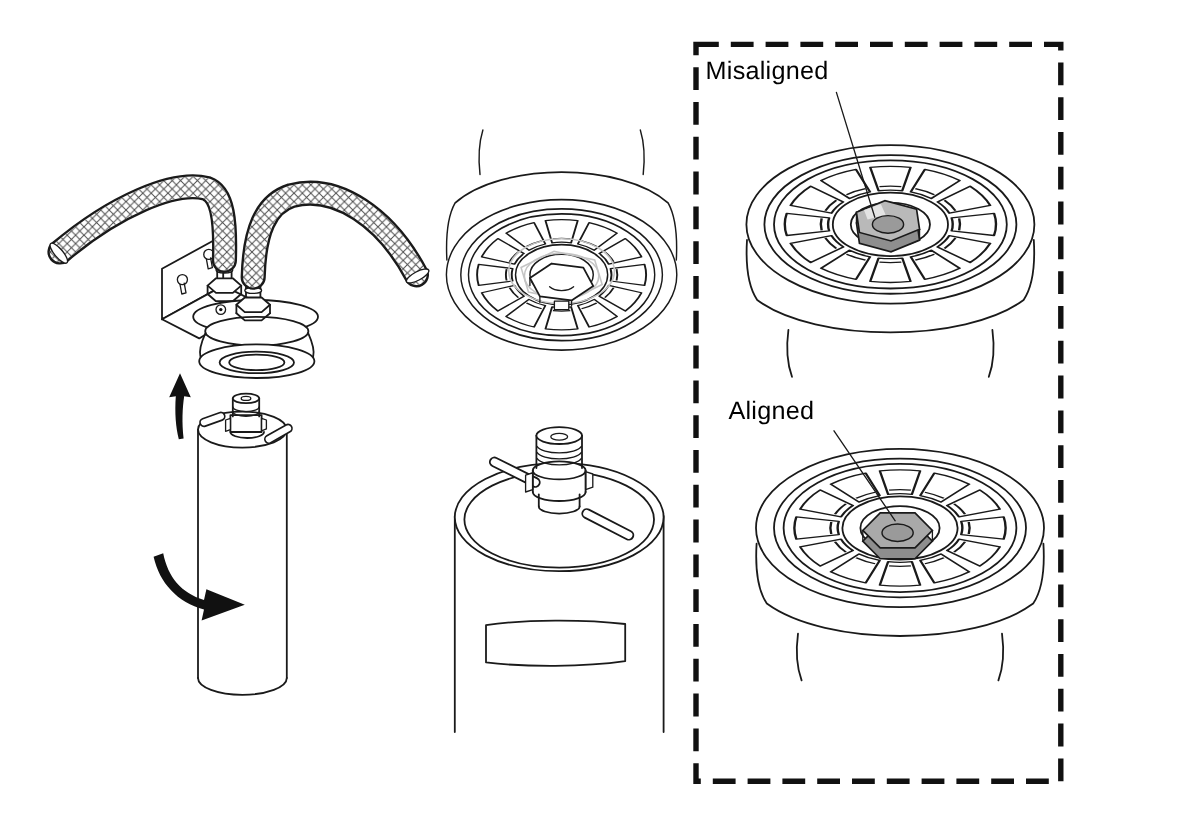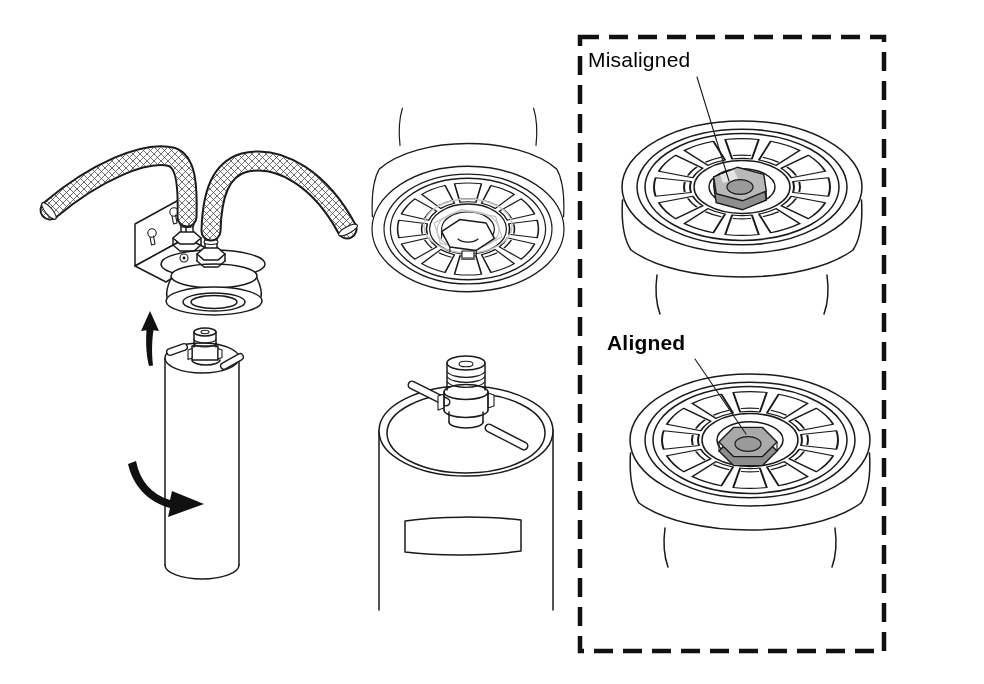--- a/index.html
+++ b/index.html
@@ -217,15 +217,15 @@
         <path d="M29,0 L14.5,14.6 L-14.5,14.6 L-29,0 L-14.5,-14.6 L14.5,-14.6 Z" fill="#a9a9a9" stroke="#1a1a1a" stroke-width="1.4"></path>
         <ellipse cx="0" cy="2" rx="13" ry="7.3" fill="#9a9a9a" stroke="#1a1a1a" stroke-width="1.2"></ellipse>
       </g>
       <line class="k thin" x1="695" y1="359" x2="746" y2="434"></line>
     </g>
   </g>
 </svg>
 
 <div class="callout-label" style="left:588px; top:48px;">Misaligned</div>
 
-<div class="callout-label" style="left:607px; top:331px;font-weight:bold;">Aligned</div>
+<div class="callout-label" style="left:607px; top:331px;">Aligned</div>
 
 </div>
 
 </body></html>

